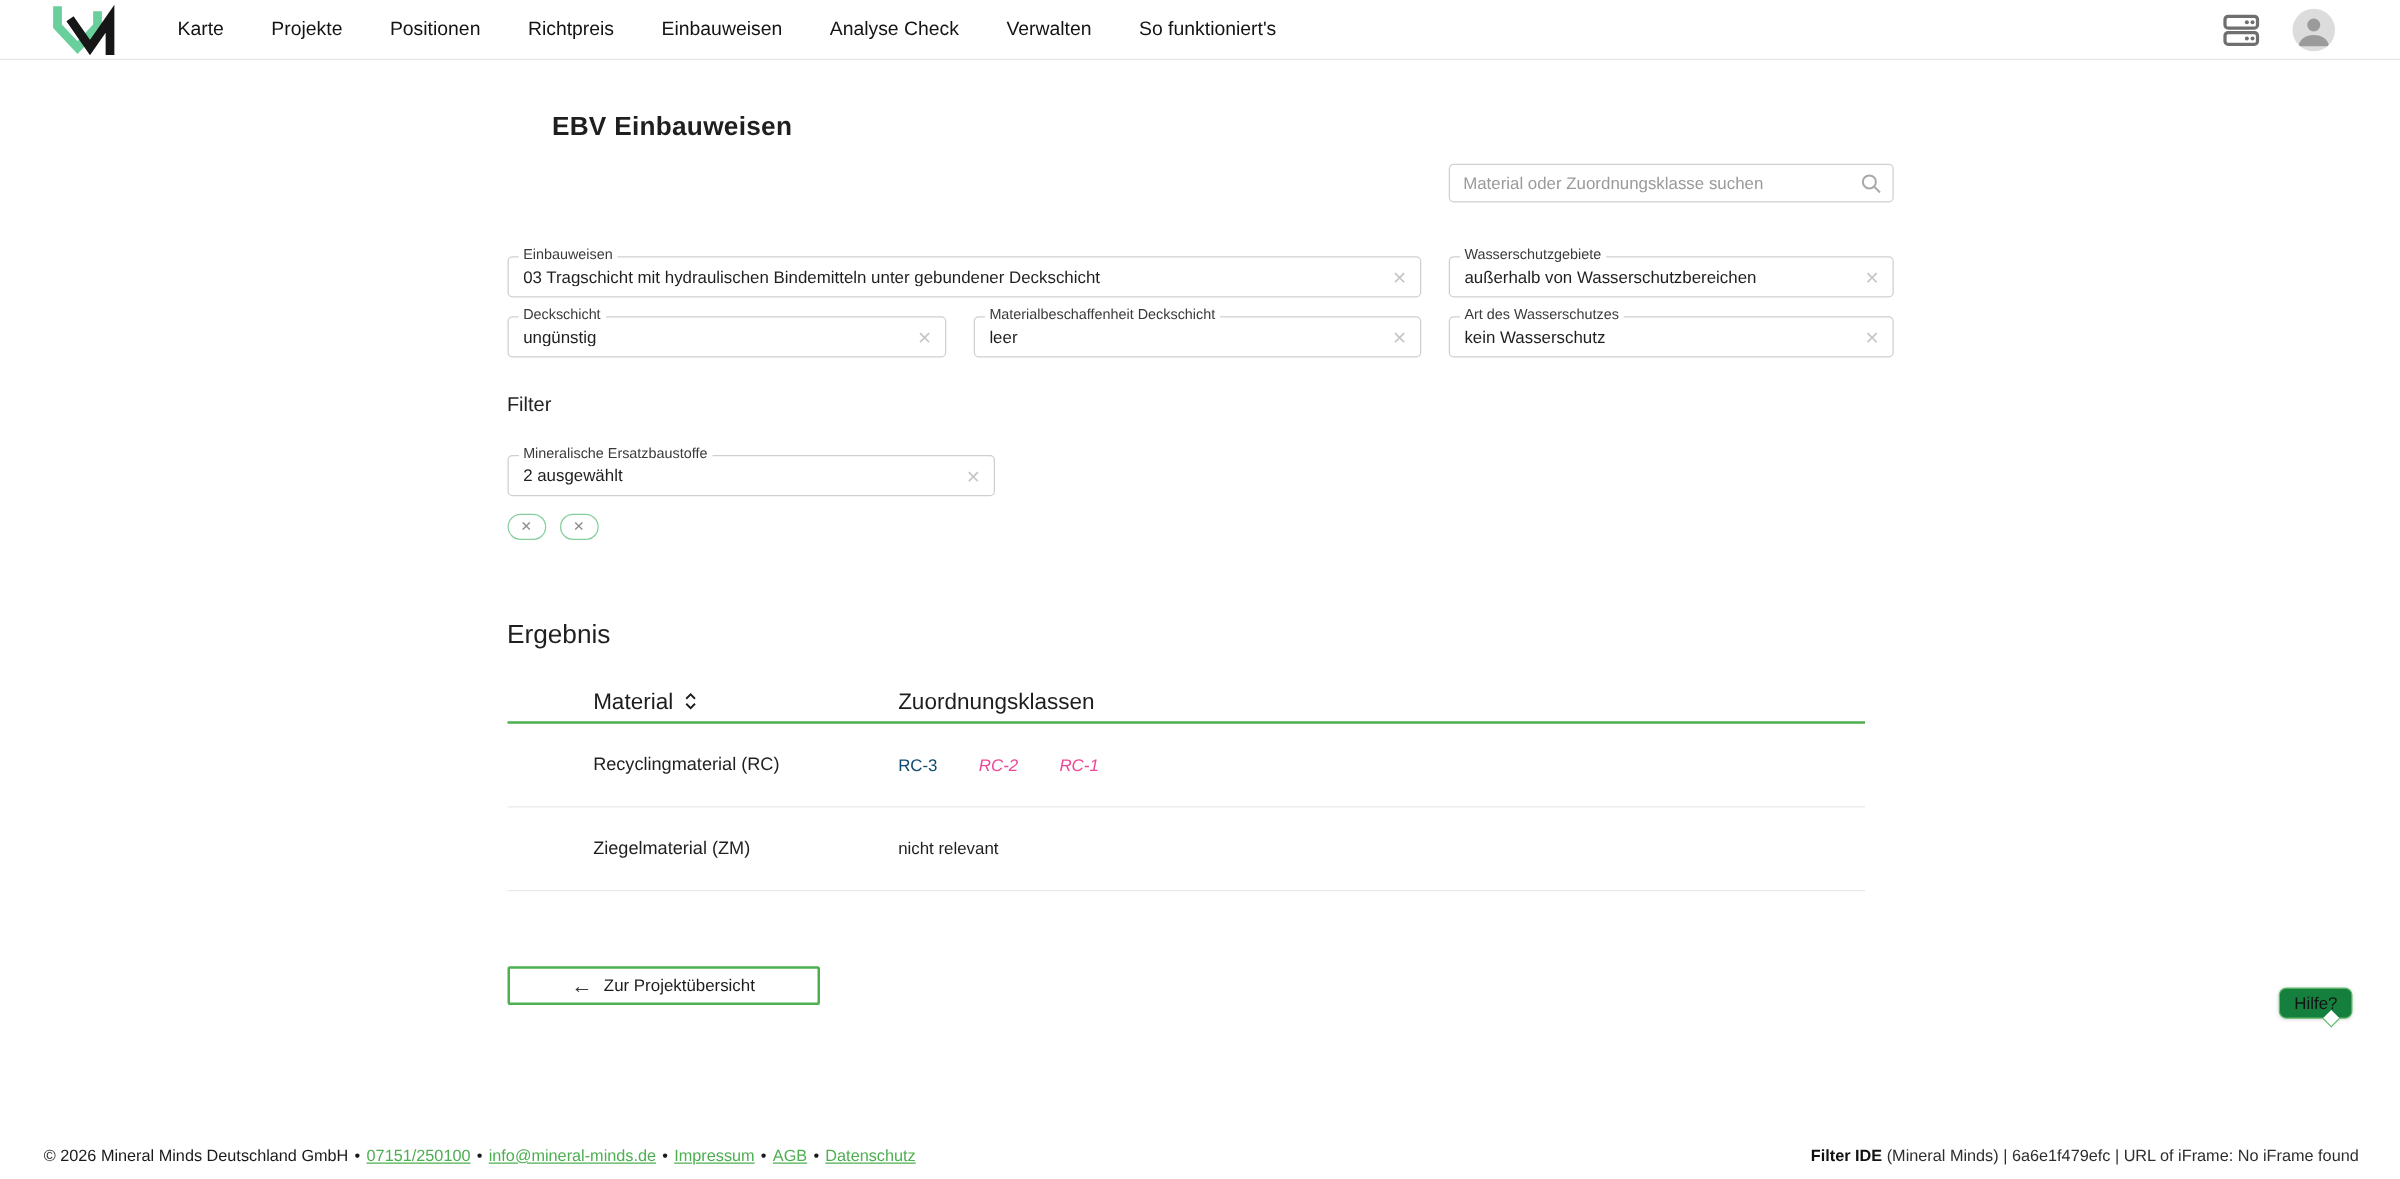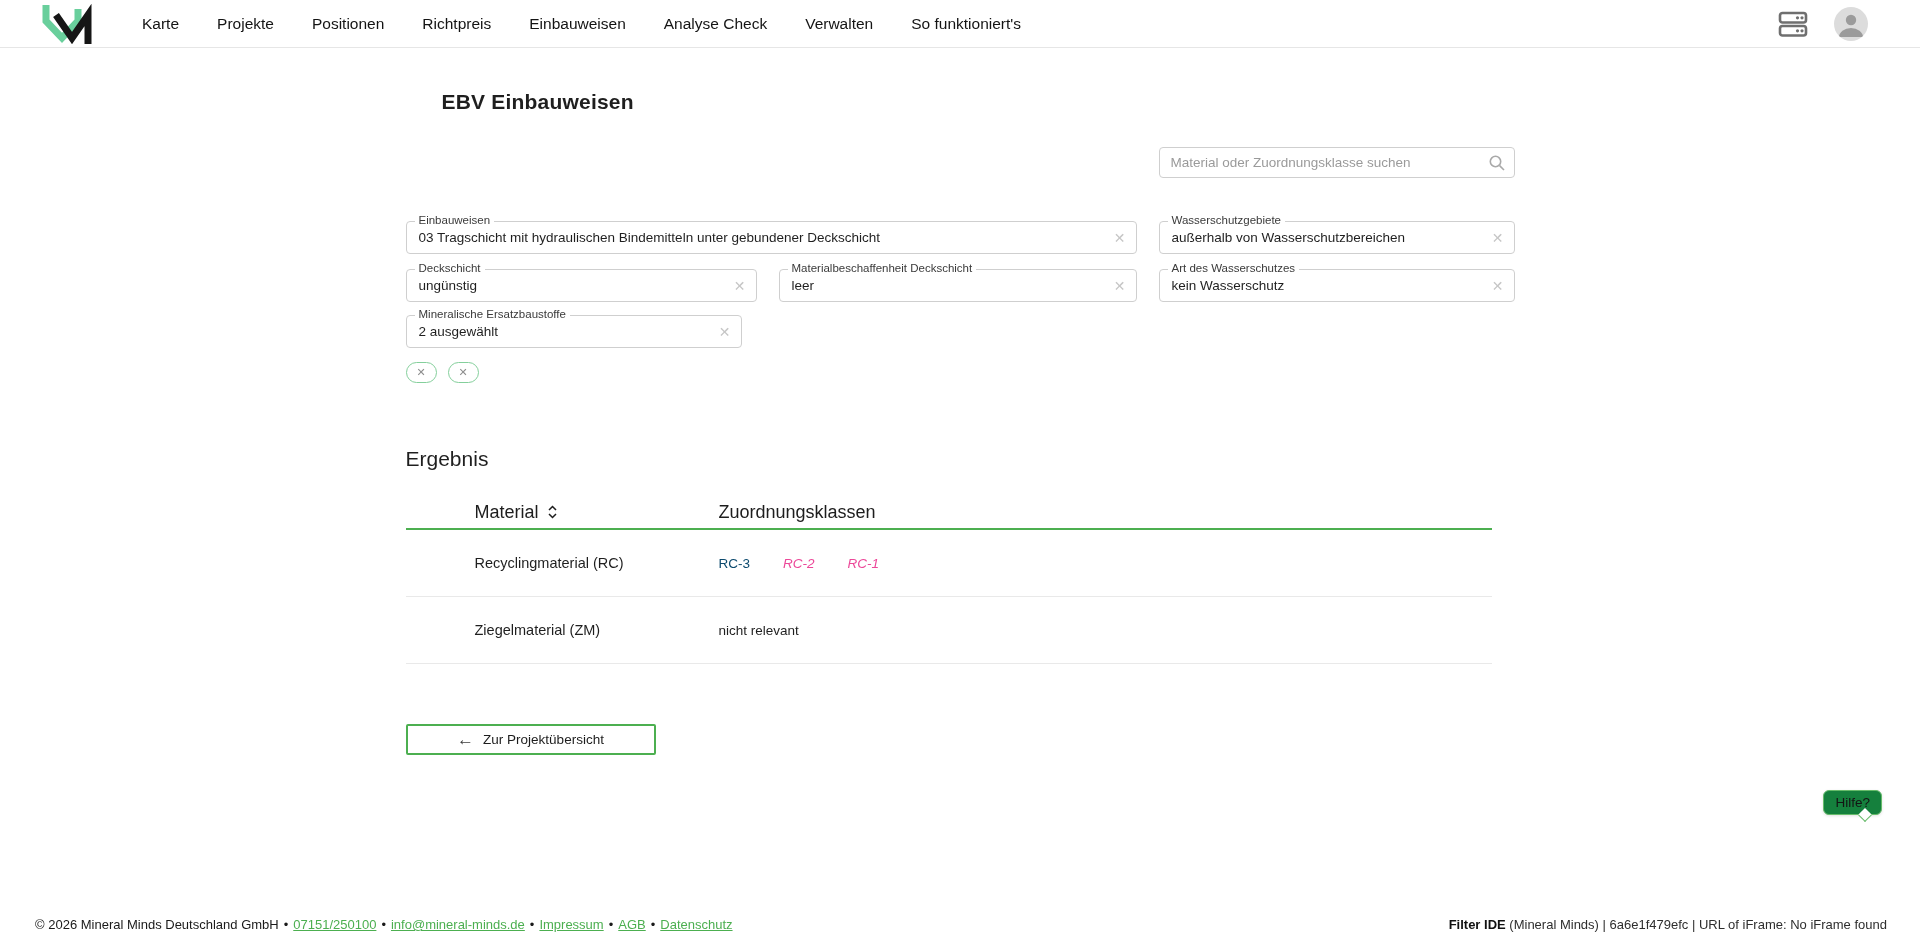--- a/index.html
+++ b/index.html
@@ -14,41 +14,41 @@
   .nav a { text-decoration:none; color:#141414; font-size:15.5px; cursor:pointer; white-space:nowrap; }
   .header-right { margin-left:auto; display:flex; align-items:center; gap:26px; }
   .rack-icon { cursor:pointer; }
   .avatar { width:34px; height:34px; border-radius:50%; background:#dcdcdc; overflow:hidden; cursor:pointer;
     display:flex; align-items:center; justify-content:center; }
 
   
   .main { width:1109px; margin:0 auto; position:relative; }
   .page-title { font-size:21px; font-weight:700; margin-top:42px; letter-spacing:.2px;padding-left:36px; }
 
-  .search-row { display:flex; justify-content:flex-end; margin-top:33px; }
+  .search-row { display:flex; justify-content:flex-end; margin-top:17px; }
   .search-box { position:relative; width:356px; height:31px; }
   .search-box input { width:100%; height:100%; border:1px solid #cfcfcf; border-radius:4px;
     padding:0 34px 0 11px; font-size:13.5px; color:#1f1f1f; outline:none;
     font-family:"Liberation Sans","DejaVu Sans",sans-serif; }
   .search-box input::placeholder { color:#9a9a9a; }
   .search-box svg { position:absolute; right:9px; top:7px; }
 
   .fields-row { display:flex; justify-content:space-between; }
   .row1 { margin-top:43px; }
   .row2 { margin-top:15px; }
   .field { position:relative; height:33px; border:1px solid #cfcfcf; border-radius:4px;
     display:flex; align-items:center; padding:0 10px 0 12px; background:#fff; cursor:pointer; }
   .field-label { position:absolute; top:-8px; left:8px; background:#fff; padding:0 4px;
     font-size:11.5px; color:#3a3a3a; white-space:nowrap; }
   .field-value { flex:1; font-size:13.5px; color:#1f1f1f; white-space:nowrap; overflow:hidden; }
   .field-clear { color:#c6c6c6; font-size:14px; margin-left:8px; cursor:pointer; line-height:1; }
   .w-xl { width:731px; } .w-md { width:356px; } .w-s1 { width:351px; } .w-s2 { width:358px; }
 
   .filter-heading { margin-top:30px; font-size:16px; color:#222; }
-  .filter-field { margin-top:13px; width:336px; }
+  .filter-field { margin-top:30px; width:390px; }
   .chips { display:flex; gap:11px; margin-top:14px; }
   .chip { width:31px; height:21px; border:1px solid #84cf9b; border-radius:11px; background:#fff;
     display:flex; align-items:center; justify-content:center; color:#8d8d8d; font-size:11px; cursor:pointer; }
 
   .results-heading { margin-top:64px; font-size:21px; font-weight:400; }
 
   .table { margin-top:25px; width:1086px; }
   .t-header { display:grid; grid-template-columns:313px 1fr; height:34px; align-items:center;
     border-bottom:2px solid #4caf50; }
   .t-header .cell-1 { padding-left:69px; display:flex; align-items:center; gap:7px; cursor:pointer; }
@@ -157,20 +157,21 @@
       <span class="field-value">leer</span>
       <span class="field-clear">✕</span>
     </div>
     <div class="field w-md">
       <span class="field-label">Art des Wasserschutzes</span>
       <span class="field-value">kein Wasserschutz</span>
       <span class="field-clear">✕</span>
     </div>
   </div>
 
+  <div class="filter-heading">Filter</div>
 
   <div class="field filter-field">
     <span class="field-label">Mineralische Ersatzbaustoffe</span>
     <span class="field-value">2 ausgewählt</span>
     <span class="field-clear">✕</span>
   </div>
 
   <div class="chips">
     <span class="chip">✕</span>
     <span class="chip">✕</span>

